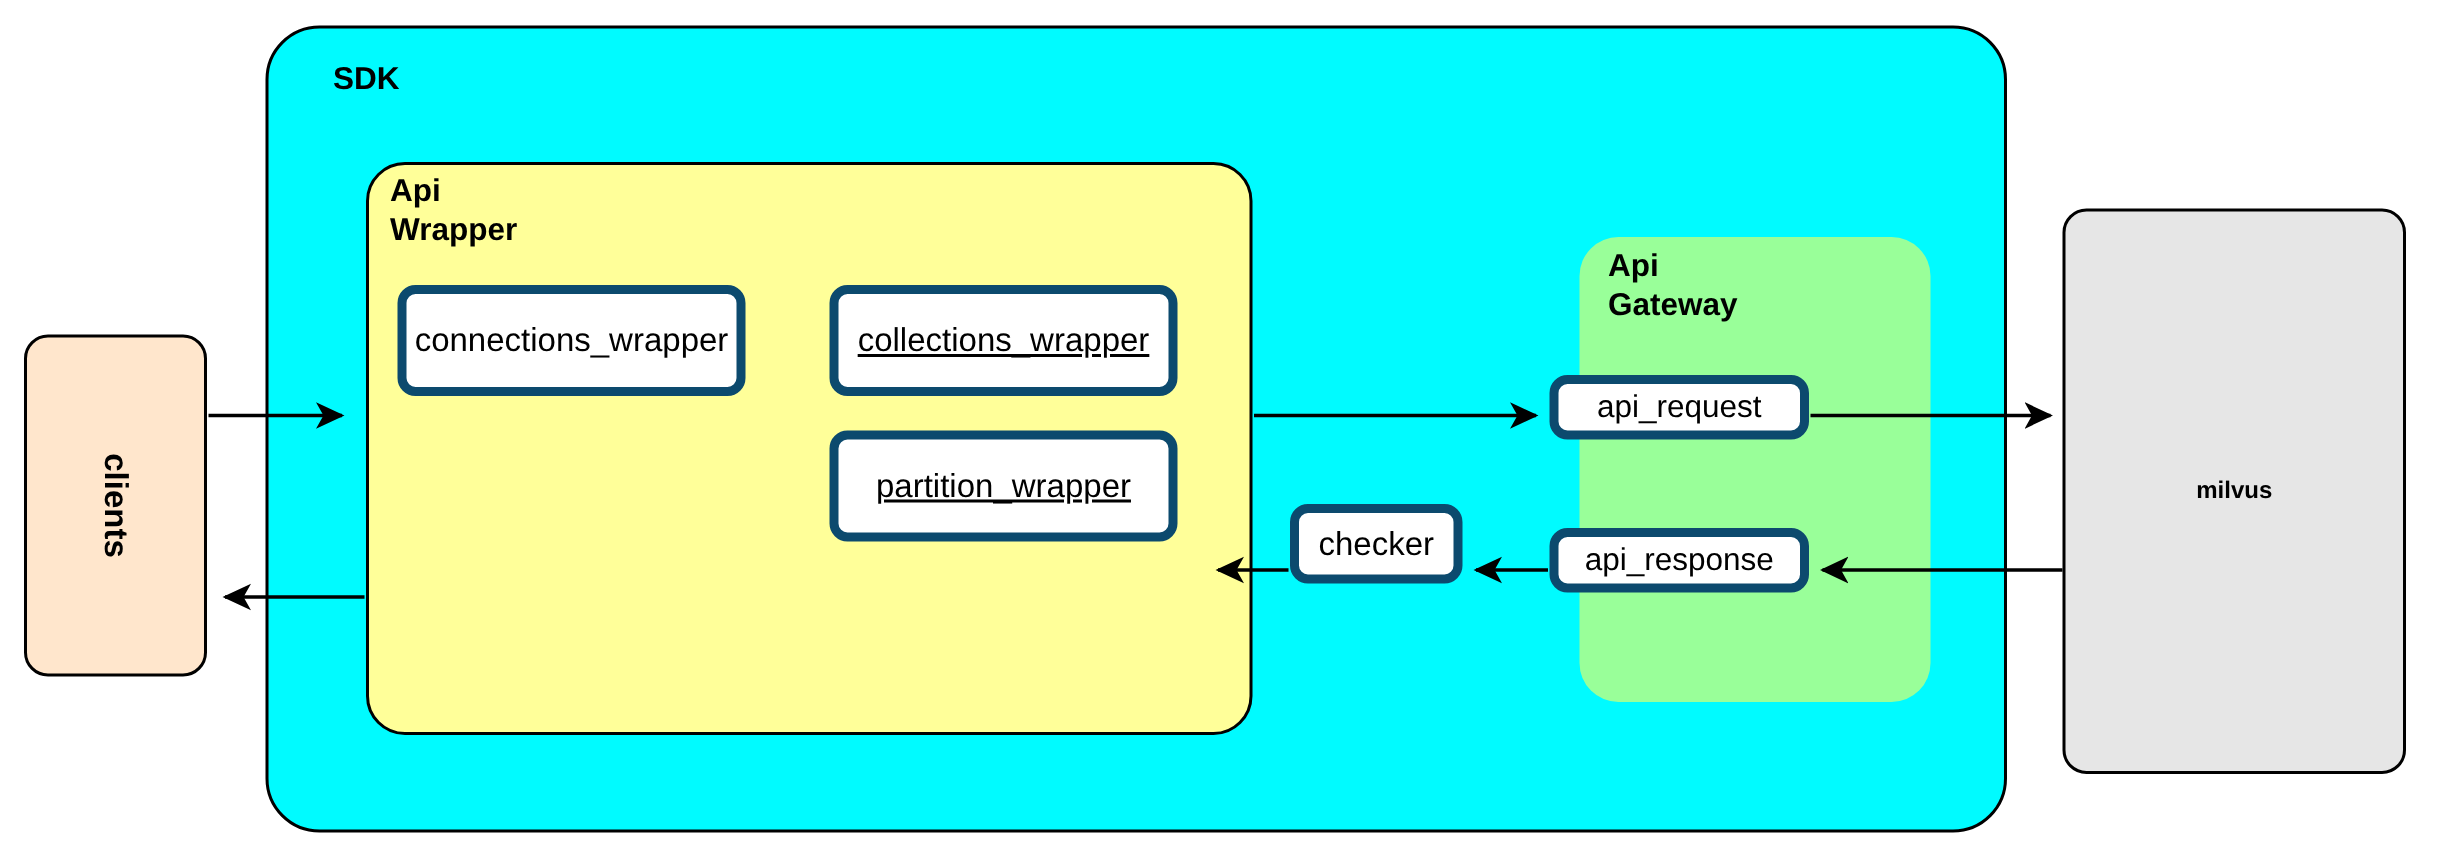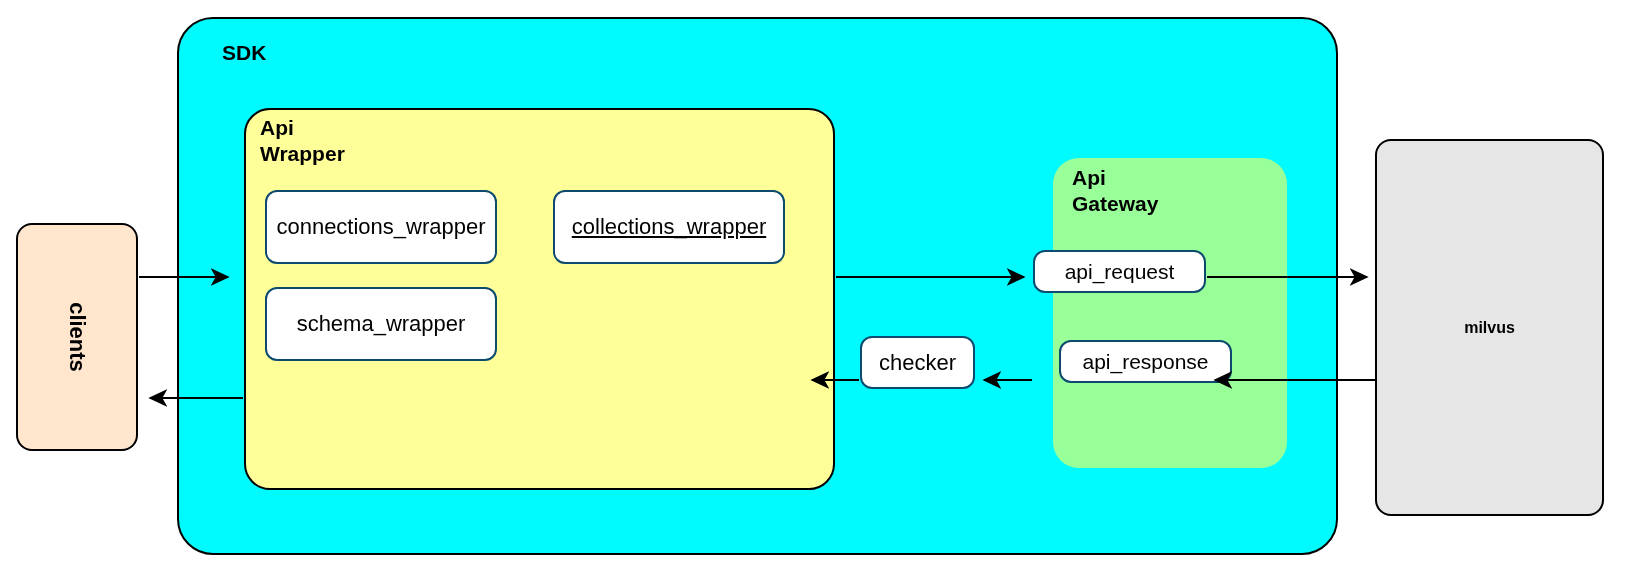--- a/index.html
+++ b/index.html
@@ -60,21 +60,21 @@
   }
   .sdk-title  { left: 222px; top: 40px; }
   .wrap-title { left: 260px; top: 115px; }
   .gw-title   { left: 1072px; top: 165px; }
 
   
   .node {
     position: absolute;
     box-sizing: border-box;
     background: #ffffff;
-    border: 2px solid #0c4a6e;
+    border: 6px solid #0c4a6e;
     border-radius: 12px;
     display: flex;
     align-items: center;
     justify-content: center;
     font-size: 22px;
     color: #000000;
     text-align: center;
   }
   .wnode { width: 232px; height: 74px; }
   .wcol1 { left: 265px; }
@@ -83,21 +83,21 @@
   .wrow2 { top: 287px; }
   .wrow3 { top: 383px; }
 
   .gwnode {
     left: 1033px;
     width: 173px;
     height: 43px;
     font-size: 21px;
   }
   .gwrow1 { top: 250px; }
-  .gwrow2 { top: 340px; margin-left: 26px; }
+  .gwrow2 { top: 352px; }
 
   .checker-node {
     left: 860px;
     top: 336px;
     width: 115px;
     height: 53px;
     font-size: 22px;
   }
 
   
@@ -166,21 +166,21 @@
   <div class="box gateway-box"></div>
 
   <div class="container-title sdk-title">SDK</div>
   <div class="container-title wrap-title">Api
 Wrapper</div>
   <div class="container-title gw-title">Api
 Gateway</div>
 
   <div class="node wnode wcol1 wrow1">connections_wrapper</div>
   <div class="node wnode wcol2 wrow1">collections_wrapper</div>
-  <div class="node wnode wcol1 wrow2">schema_wrapper</div>
+  <div class="node wnode wcol2 wrow2">partition_wrapper</div>
 
   <div class="node checker-node">checker</div>
 
   <div class="node gwnode gwrow1">api_request</div>
   <div class="node gwnode gwrow2">api_response</div>
 
   <div class="box clients-box"></div>
   <div class="clients-label">
     <span>clients</span>
   </div>

